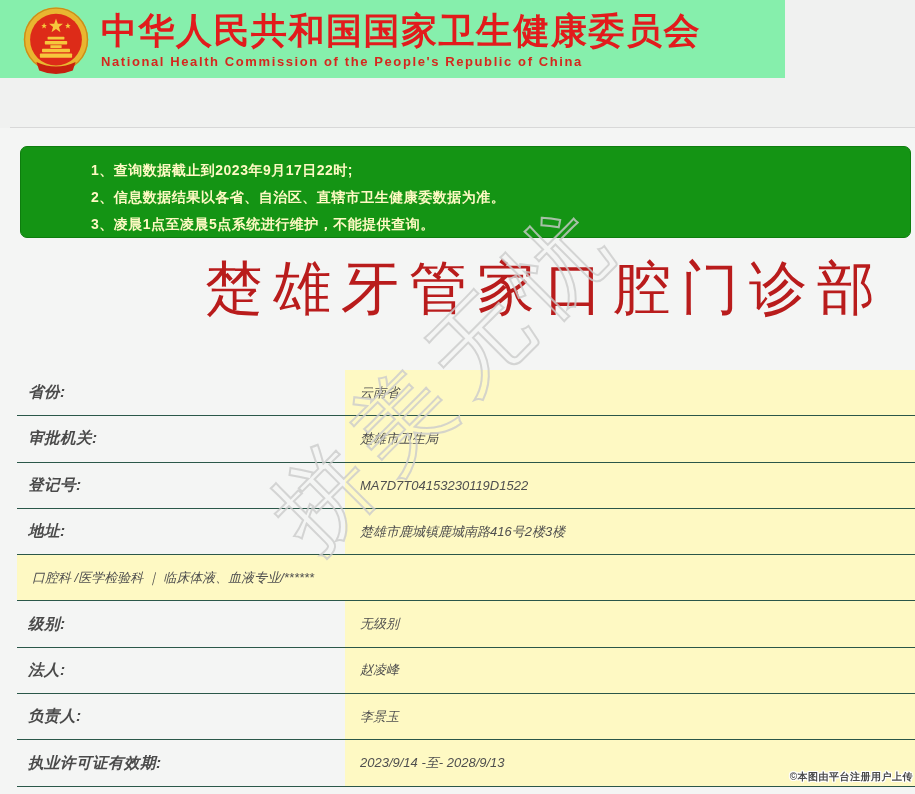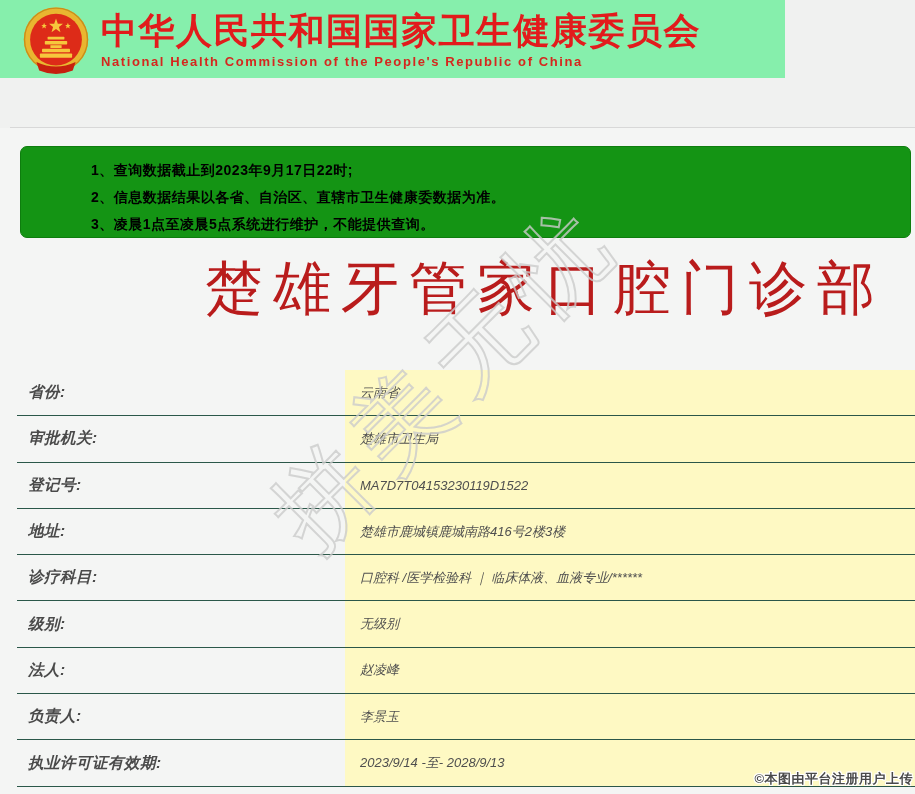--- a/index.html
+++ b/index.html
@@ -26,21 +26,21 @@
   
   .divider{position:absolute;left:10px;right:0;top:127px;height:1px;background:#d8d8d8;}
   
   .content{
     position:absolute;left:0;top:128px;width:915px;height:666px;
     background:#f4f5f4;
   }
   .notice{
     position:absolute;left:20px;top:18px;width:891px;height:92px;
     box-sizing:border-box;background:#149414;border:1px solid #0e7d0e;
-    border-radius:7px;color:#000000;font-size:14px;font-weight:600;
+    border-radius:7px;color:#fef9c3;font-size:14px;font-weight:600;
     padding:10px 10px 0 70px;letter-spacing:0.5px;
   }
   .notice-line{line-height:27px;white-space:nowrap;}
   .institution-name{
     position:absolute;right:30px;top:132px;
     font-size:58px;line-height:56px;color:#b91c1c;letter-spacing:10px;
     white-space:nowrap;
   }
   
   .info-table{position:absolute;left:17px;top:242px;width:898px;font-style:italic;}
@@ -59,21 +59,21 @@
     position:absolute;left:160px;top:188px;width:570px;height:120px;
     transform:rotate(-45deg);text-align:center;line-height:120px;
     font-size:96px;letter-spacing:14px;font-weight:400;
     color:rgba(255,255,255,0.02);
     -webkit-text-stroke:2px #cccccc;
     opacity:0.8;pointer-events:none;z-index:5;white-space:nowrap;
   }
   
   .credit{
     position:absolute;right:2px;top:642px;z-index:6;
-    font-size:13px;font-weight:700;color:#4a4a4a;letter-spacing:0.5px;
+    font-size:10px;font-weight:700;color:#4a4a4a;letter-spacing:0.5px;
     text-shadow:-1px -1px 0 #fff,1px -1px 0 #fff,-1px 1px 0 #fff,1px 1px 0 #fff,
                 0 -1px 0 #fff,0 1px 0 #fff,-1px 0 0 #fff,1px 0 0 #fff;
   }
 </style>
 </head>
 <body>
 
 <div class="header">
   <svg class="emblem" viewBox="0 0 100 100" aria-hidden="true">
     <circle cx="50" cy="48" r="46" fill="#e9b630"></circle>
@@ -118,21 +118,20 @@
     </div>
     <div class="row">
       <div class="row-label">登记号:</div>
       <div class="row-value">MA7D7T04153230119D1522</div>
     </div>
     <div class="row">
       <div class="row-label">地址:</div>
       <div class="row-value">楚雄市鹿城镇鹿城南路416号2楼3楼</div>
     </div>
     <div class="row">
-      <div class="row-label">诊疗科目:</div>
       <div class="row-value">口腔科 /医学检验科 ｜ 临床体液、血液专业/******</div>
     </div>
     <div class="row">
       <div class="row-label">级别:</div>
       <div class="row-value">无级别</div>
     </div>
     <div class="row">
       <div class="row-label">法人:</div>
       <div class="row-value">赵凌峰</div>
     </div>

